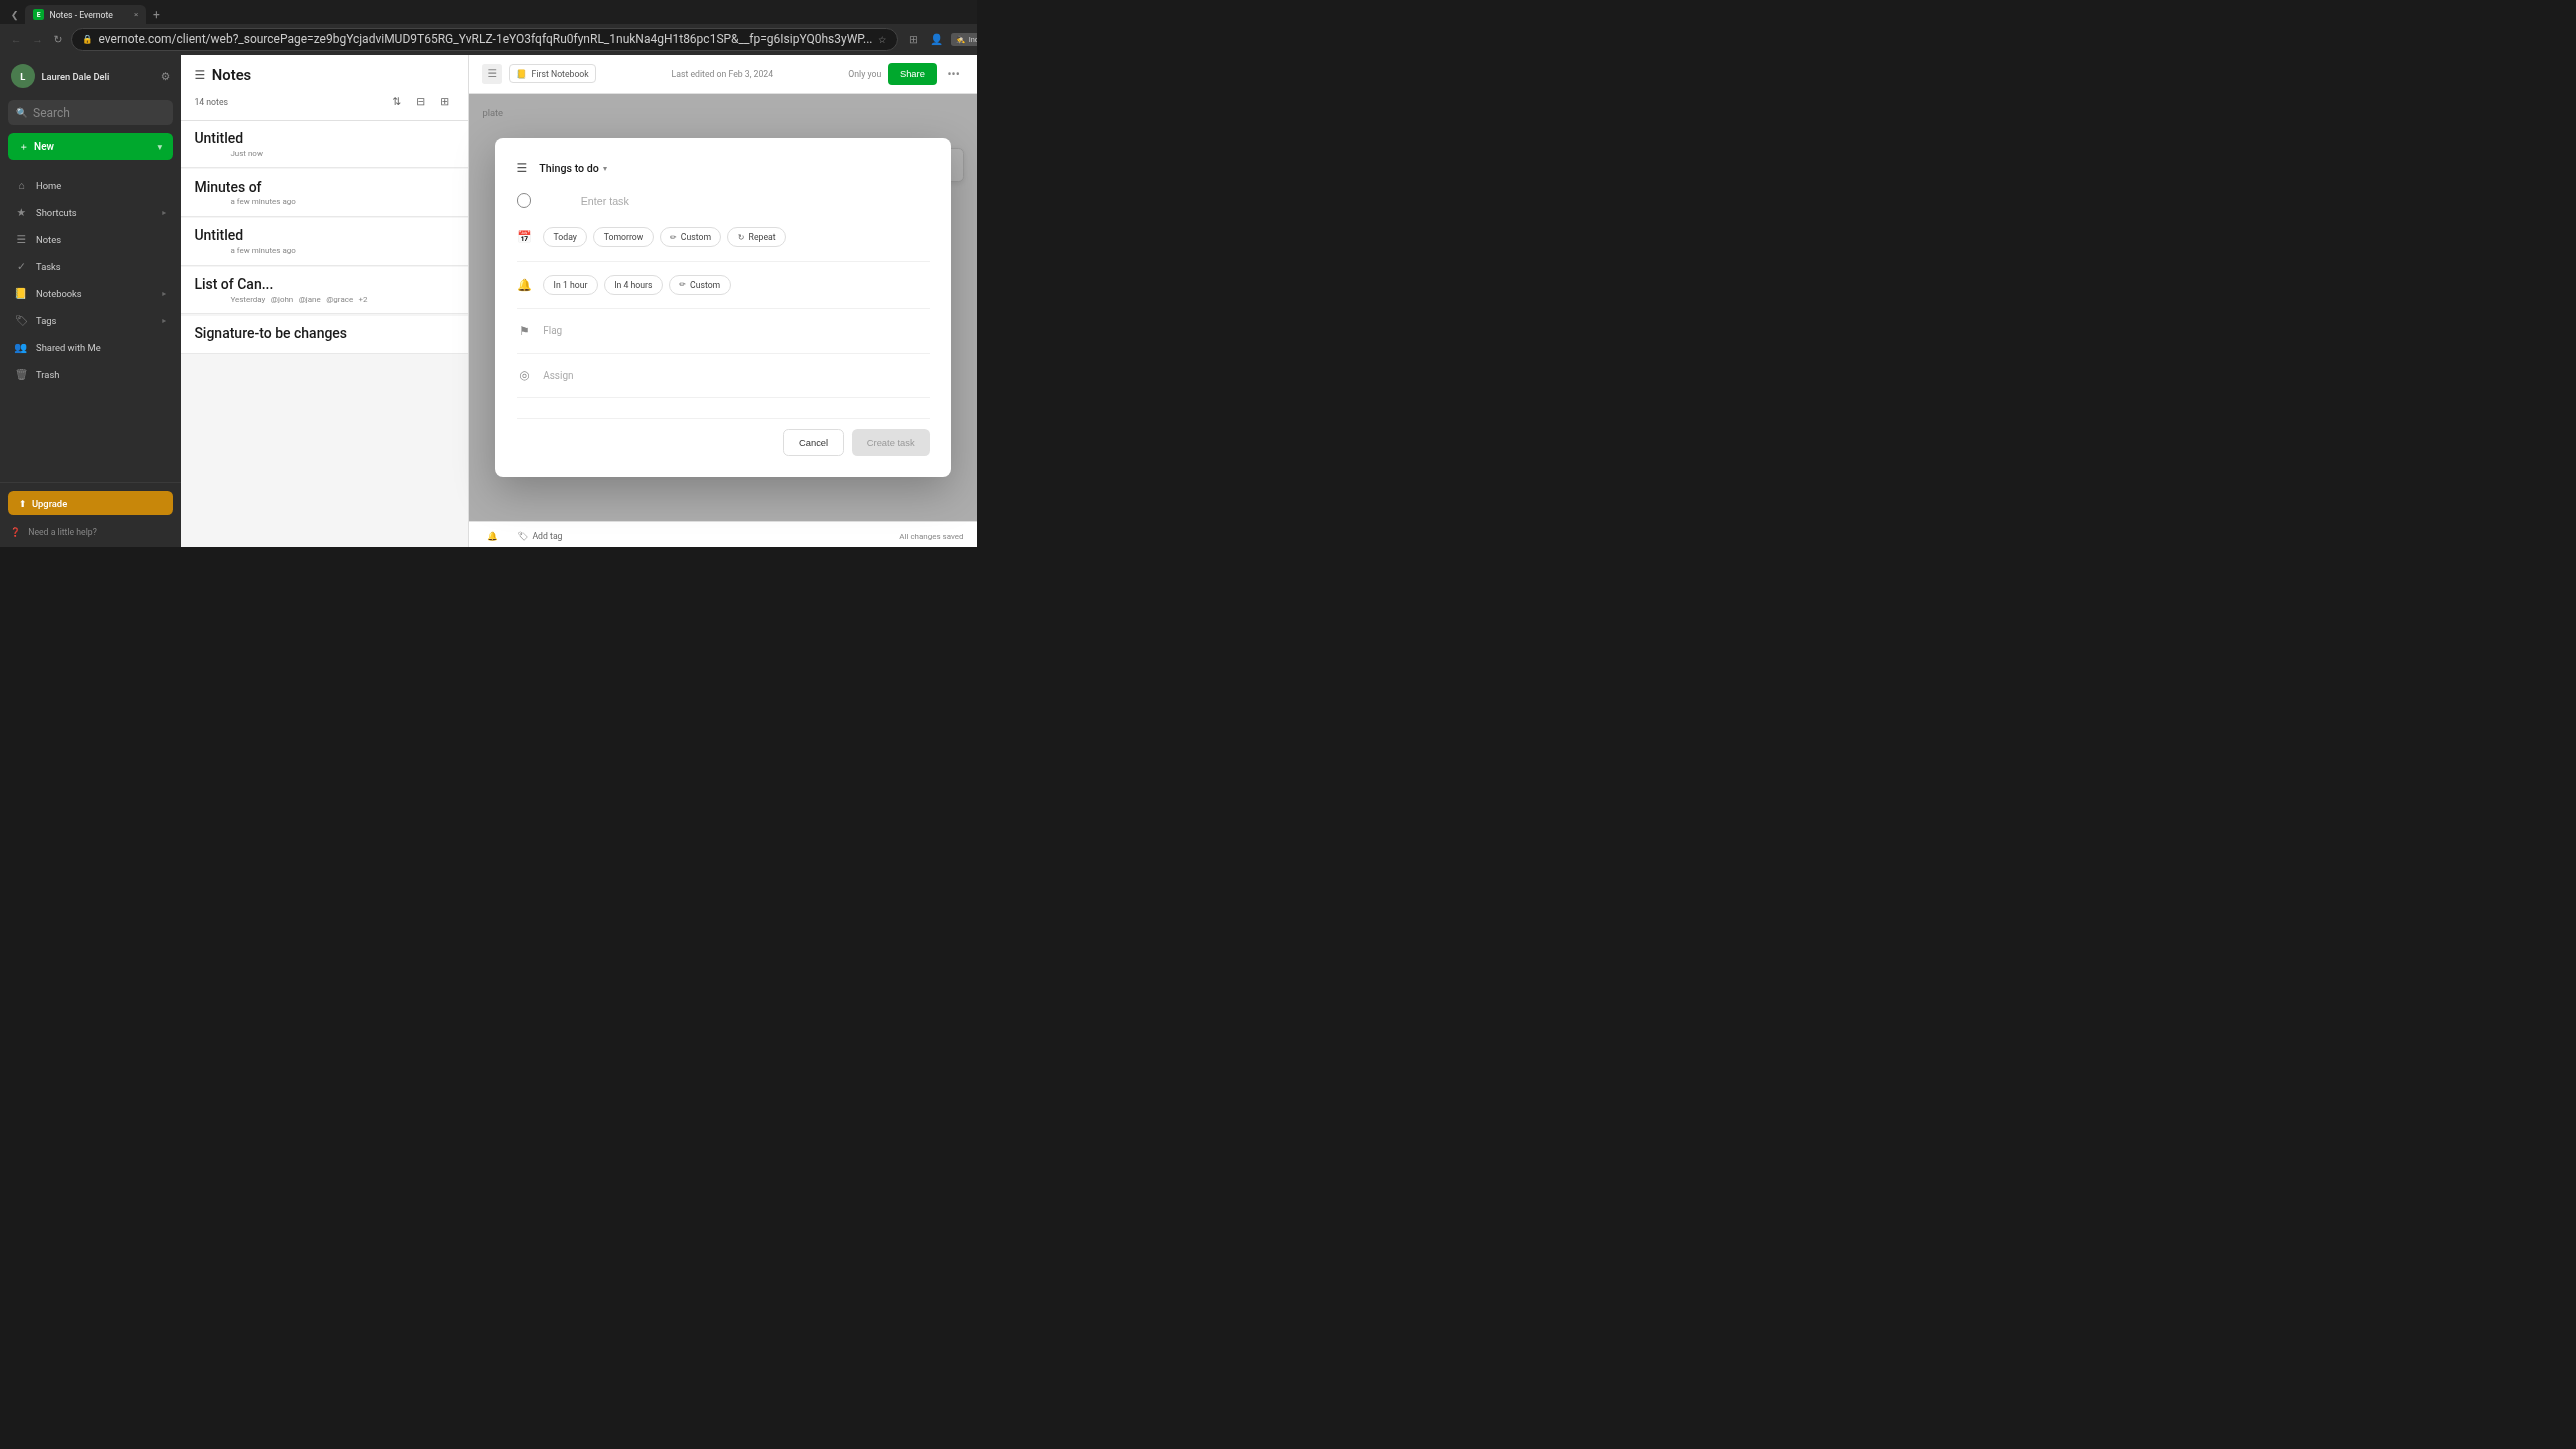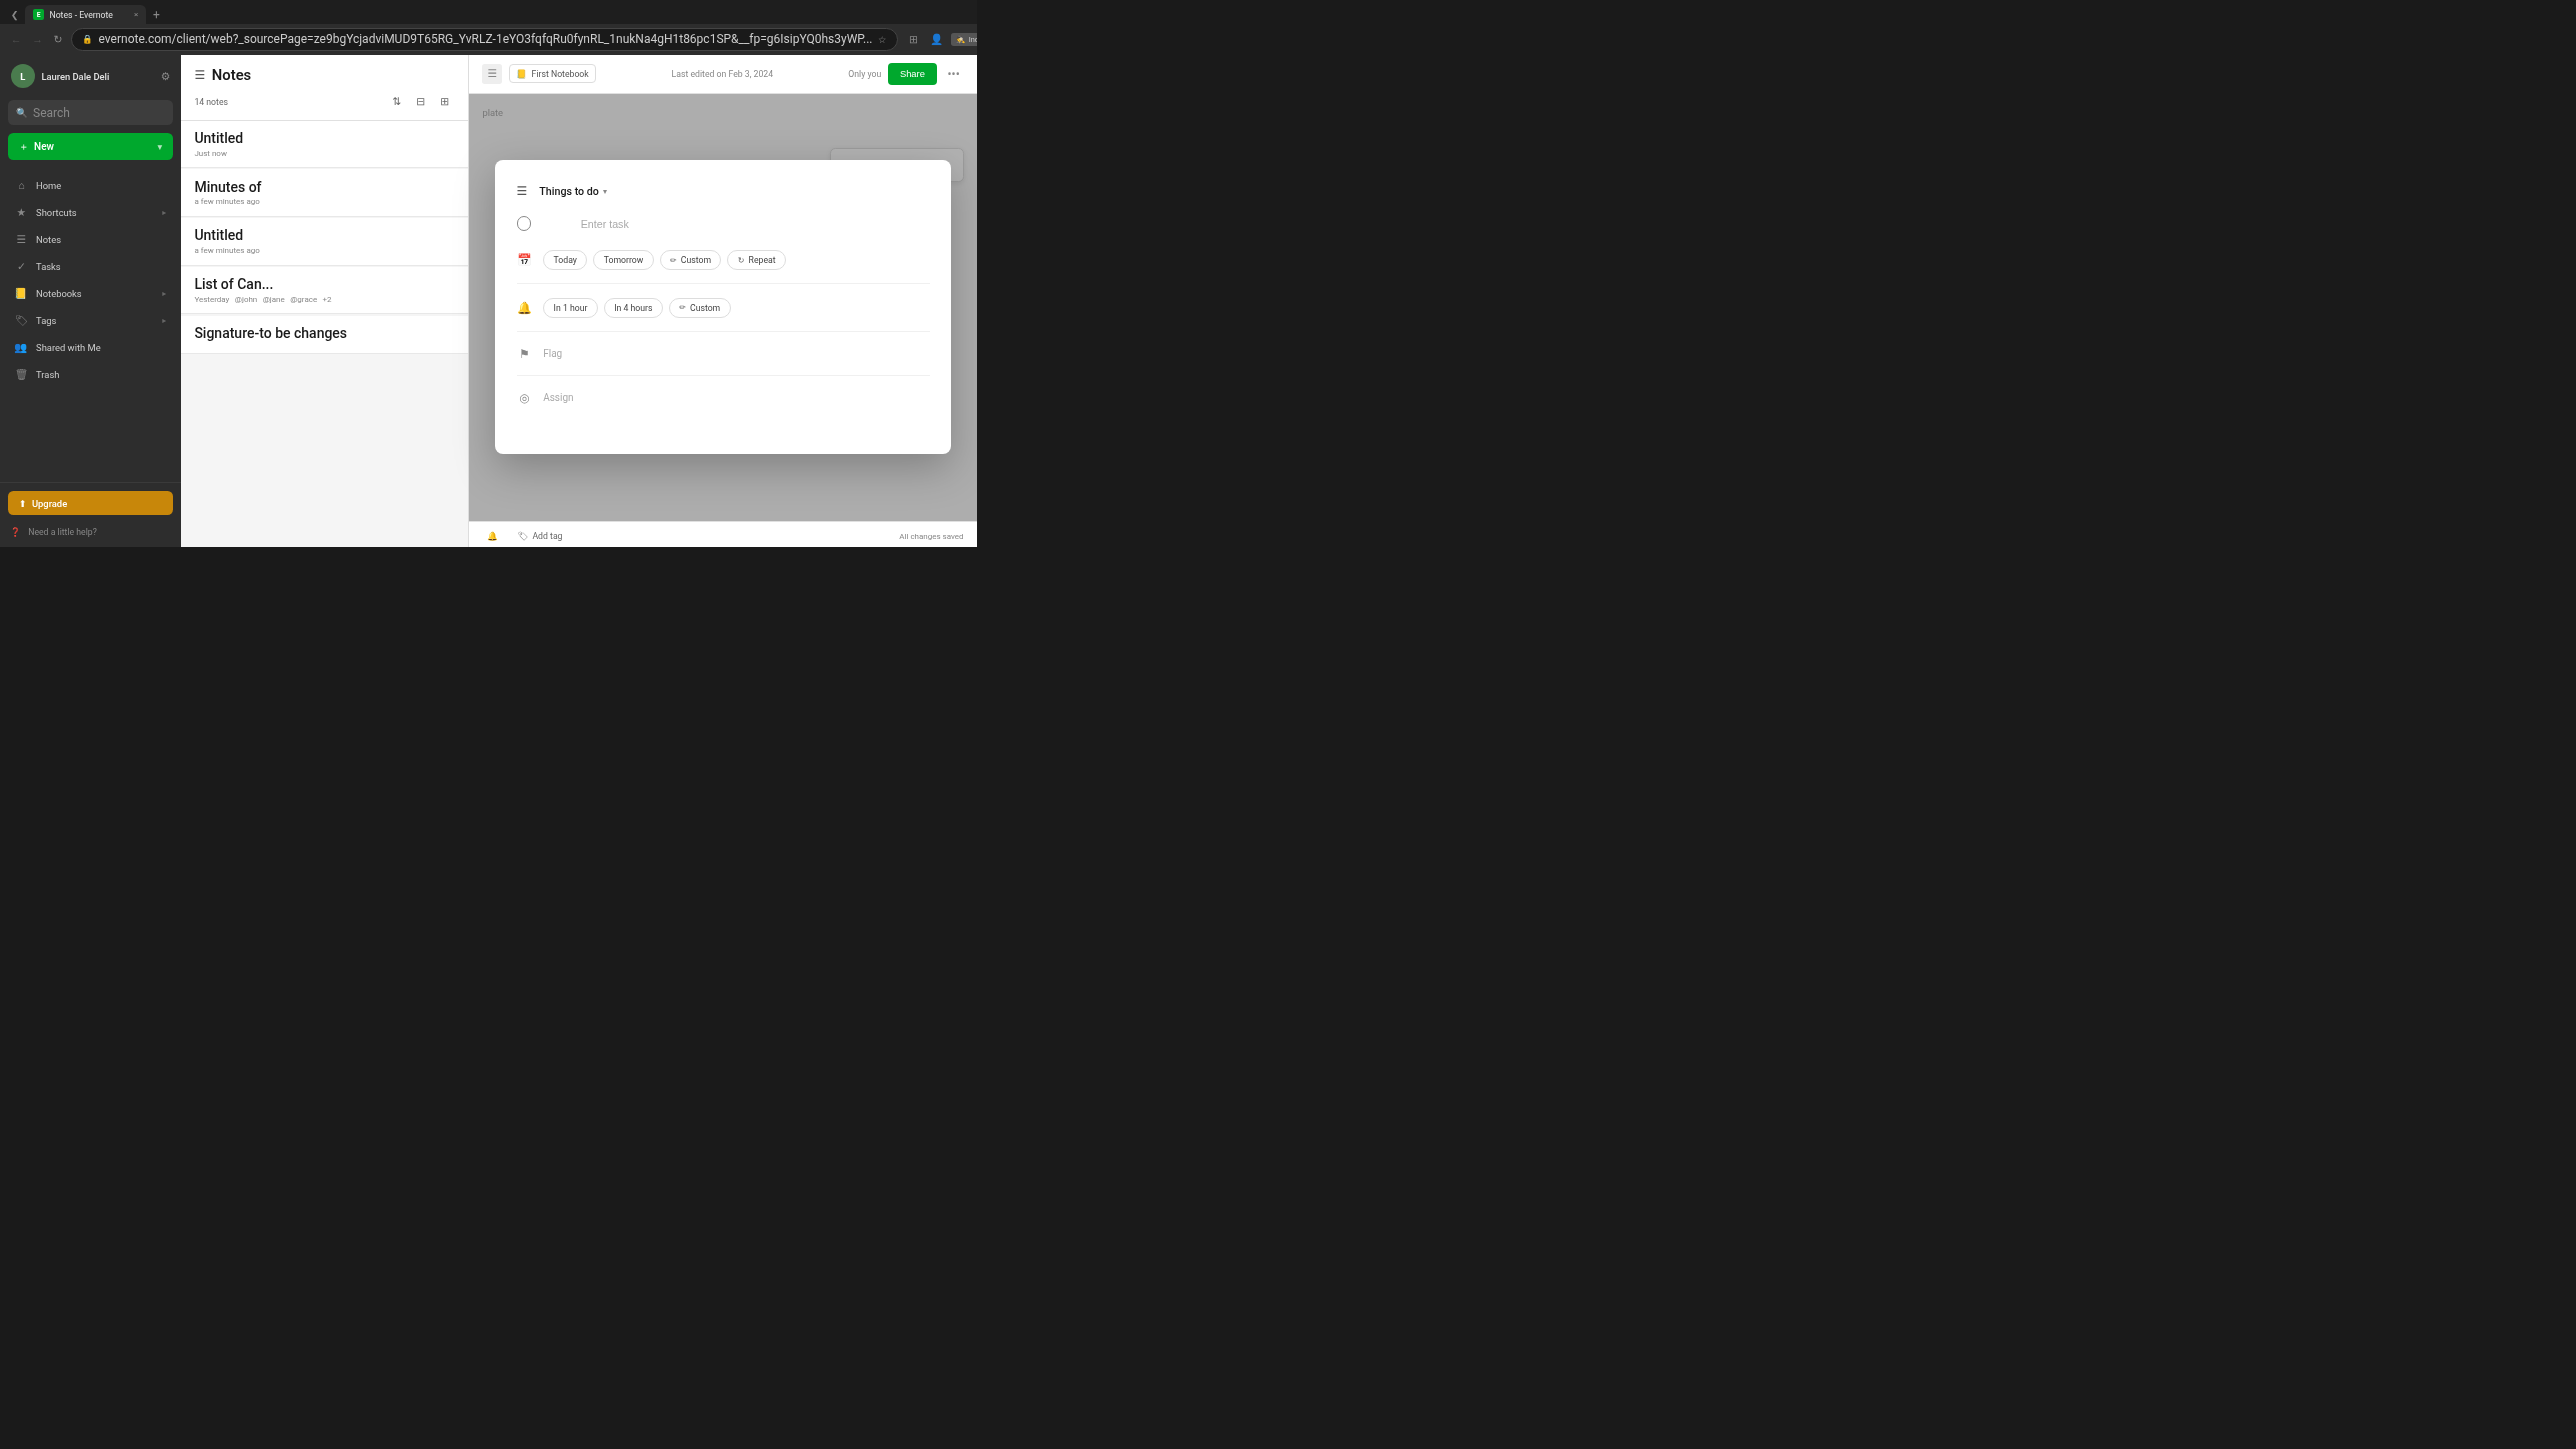--- a/index.html
+++ b/index.html
@@ -214,21 +214,21 @@
     }
     .notes-list { flex: 1; overflow-y: auto; }
     .note-item {
       padding: 9.4px 13.4px;
       border-bottom: 0.7px solid #e8e8e8;
       cursor: pointer;
       background: white;
       margin-bottom: 1.3px;
     }
     .note-title { font-size: 14px; font-weight: 500; color: #1a1a1a; margin-bottom: 2.7px; }
-    .note-meta { font-size: 8px; color: #888; display: flex; gap: 5.4px; align-items: center; }
+    .note-meta { font-size: 8px; color: #888; display: flex; gap: 5.4px; align-items: center; margin-left: 36px; }
 
     
     .main-content {
       flex: 1;
       background: #f8f8f8;
       display: flex;
       flex-direction: column;
       position: relative;
     }
     .main-header {
@@ -676,20 +676,24 @@
             </div>
           </div>
 
           <div class="modal-section">
             <div class="section-icon">◎</div>
             <div class="assign-field">
               <span class="assign-text">Assign</span>
             </div>
           </div>
 
+          <div class="modal-footer">
+            <button class="cancel-btn">Cancel</button>
+            <button class="create-task-btn">Create task</button>
+          </div>
 
         </div>
       </div>
     </div>
 
     <div class="note-footer">
       <div class="note-footer-btn">
         <span>🔔</span>
       </div>
       <div class="note-footer-btn">

